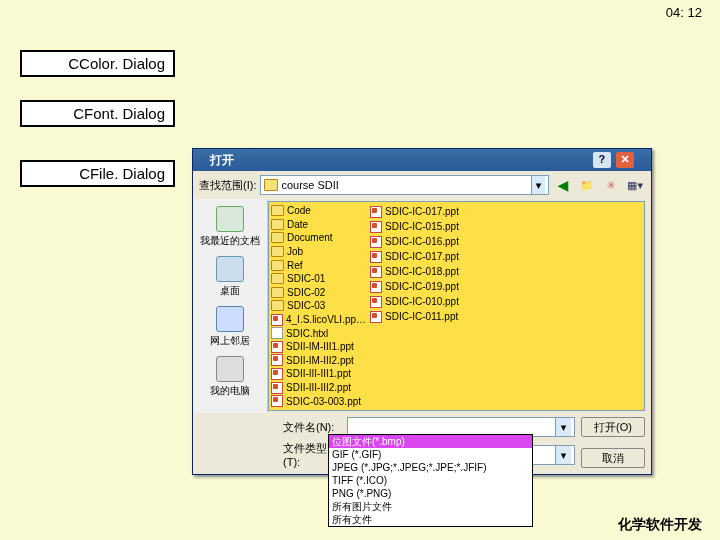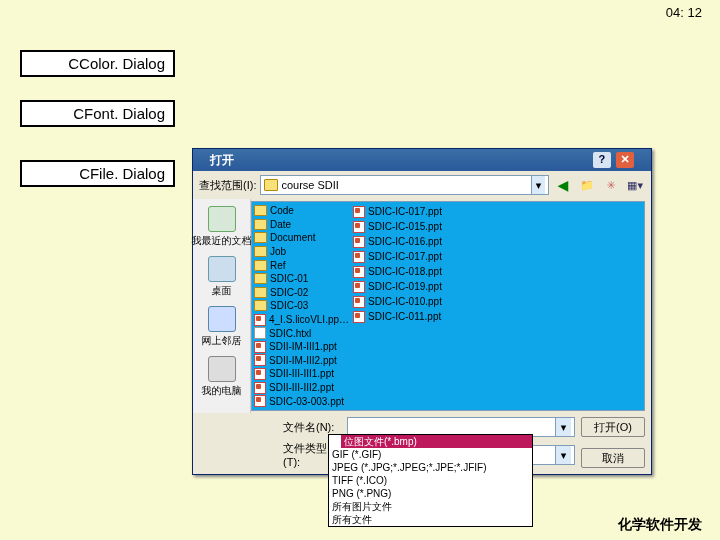--- a/index.html
+++ b/index.html
@@ -27,50 +27,50 @@
 .look-in { flex: 1; height: 20px; border: 1px solid #7f9db9; background: #fff; display: flex; align-items: center; padding: 0 3px; gap: 3px; }
 .look-in .fld-ico { width: 14px; height: 12px; background: #f7e27a; border: 1px solid #b8860b; border-radius: 1px; }
 .look-in .drop { width: 14px; text-align: center; color: #000; background: #dbeaf9; border-left: 1px solid #7f9db9; margin-left: auto; height: 100%; line-height: 18px; }
 .tb-ico { width: 20px; height: 20px; display: flex; align-items: center; justify-content: center; border-radius: 2px; }
 .tb-ico.back { color: #008000; font-size: 14px; }
 .tb-ico.up { color: #ccaa00; }
 .tb-ico.new { color: #c66; }
 .tb-ico.view { color: #336; }
 
 .body-row { display: flex; }
-.places { width: 58px; background: #f0f0f0; border-right: 1px solid #ccc; display: flex; flex-direction: column; align-items: center; padding: 4px 0; gap: 2px; }
+.places { width: 75px; background: #f0f0f0; border-right: 1px solid #ccc; display: flex; flex-direction: column; align-items: center; padding: 4px 0; gap: 2px; }
 .place { width: 68px; display: flex; flex-direction: column; align-items: center; padding: 3px 0; font-size: 10px; text-align: center; }
 .place .pico { width: 28px; height: 26px; margin-bottom: 2px; border-radius: 3px; }
 .pico-recent { background: #d8e8d8; border: 1px solid #6a6; }
 .pico-desktop { background: #cde; border: 1px solid #69a; }
 .pico-docs { background: #e8d8d8; border: 1px solid #a66; }
 .pico-pc { background: #ddd; border: 1px solid #888; }
 .pico-net { background: #cdf; border: 1px solid #58a; }
 
-.file-pane { flex: 1; background: #0ea5e9; border: 1px solid #7f9db9; margin: 2px 6px 2px 0; height: 210px; display: flex; flex-direction: row; overflow: hidden; }
+.file-pane { flex: 1; background: #fde047; border: 1px solid #7f9db9; margin: 2px 6px 2px 0; height: 210px; display: flex; flex-direction: row; overflow: hidden; }
 .col { display: flex; flex-direction: column; padding: 2px; }
 .fitem { display: flex; align-items: center; height: 15px; gap: 3px; font-size: 10px; white-space: nowrap; }
 .ico-folder { width: 13px; height: 11px; background: #f7e27a; border: 1px solid #b8860b; border-radius: 1px; }
 .ico-ppt { width: 12px; height: 12px; background: #fff; border: 1px solid #c44; position: relative; }
 .ico-ppt::after { content: ""; position: absolute; left: 1px; top: 1px; width: 5px; height: 5px; background: #d05030; border-radius: 1px; }
 .ico-file { width: 12px; height: 12px; background: #fff; border: 1px solid #999; }
 
 .bottom { padding: 4px 6px 6px 6px; display: flex; gap: 6px; }
 .bottom-left { width: 78px; }
 .bottom-fields { flex: 1; display: flex; flex-direction: column; gap: 4px; }
 .field-row { display: flex; align-items: center; gap: 4px; }
 .field-row .flbl { width: 60px; font-size: 11px; }
 .field-row .finput { flex: 1; height: 20px; border: 1px solid #7f9db9; background: #fff; padding: 0 3px; display: flex; align-items: center; font-size: 11px; }
 .field-row .fdrop { width: 16px; text-align: center; background: #dbeaf9; border-left: 1px solid #7f9db9; height: 100%; line-height: 18px; margin-left: auto; }
 .bottom-buttons { width: 64px; display: flex; flex-direction: column; gap: 11px; }
 .dlg-btn { height: 20px; border: 1px solid #888; background: #ece9d8; font-size: 11px; text-align: center; line-height: 18px; border-radius: 2px; }
 
 .dropdown-list { position: absolute; left: 328px; top: 434px; width: 205px; background: #fff; border: 1px solid #000; font-size: 10px; z-index: 10; }
 .dropdown-list .opt { padding: 0 3px; height: 13px; line-height: 13px; white-space: nowrap; overflow: hidden; }
-.dropdown-list .opt.sel { background: #be185d; color: #fff; margin-left: 12px; }
+.dropdown-list .opt.sel { background: #d946ef; color: #fff; }
 </style>
 </head>
 <body>
 
 <div class="timestamp">04: 12</div>
 
 <div class="cat-button cat1">CColor. Dialog</div>
 <div class="cat-button cat2">CFont. Dialog</div>
 <div class="cat-button cat3">CFile. Dialog</div>
 

